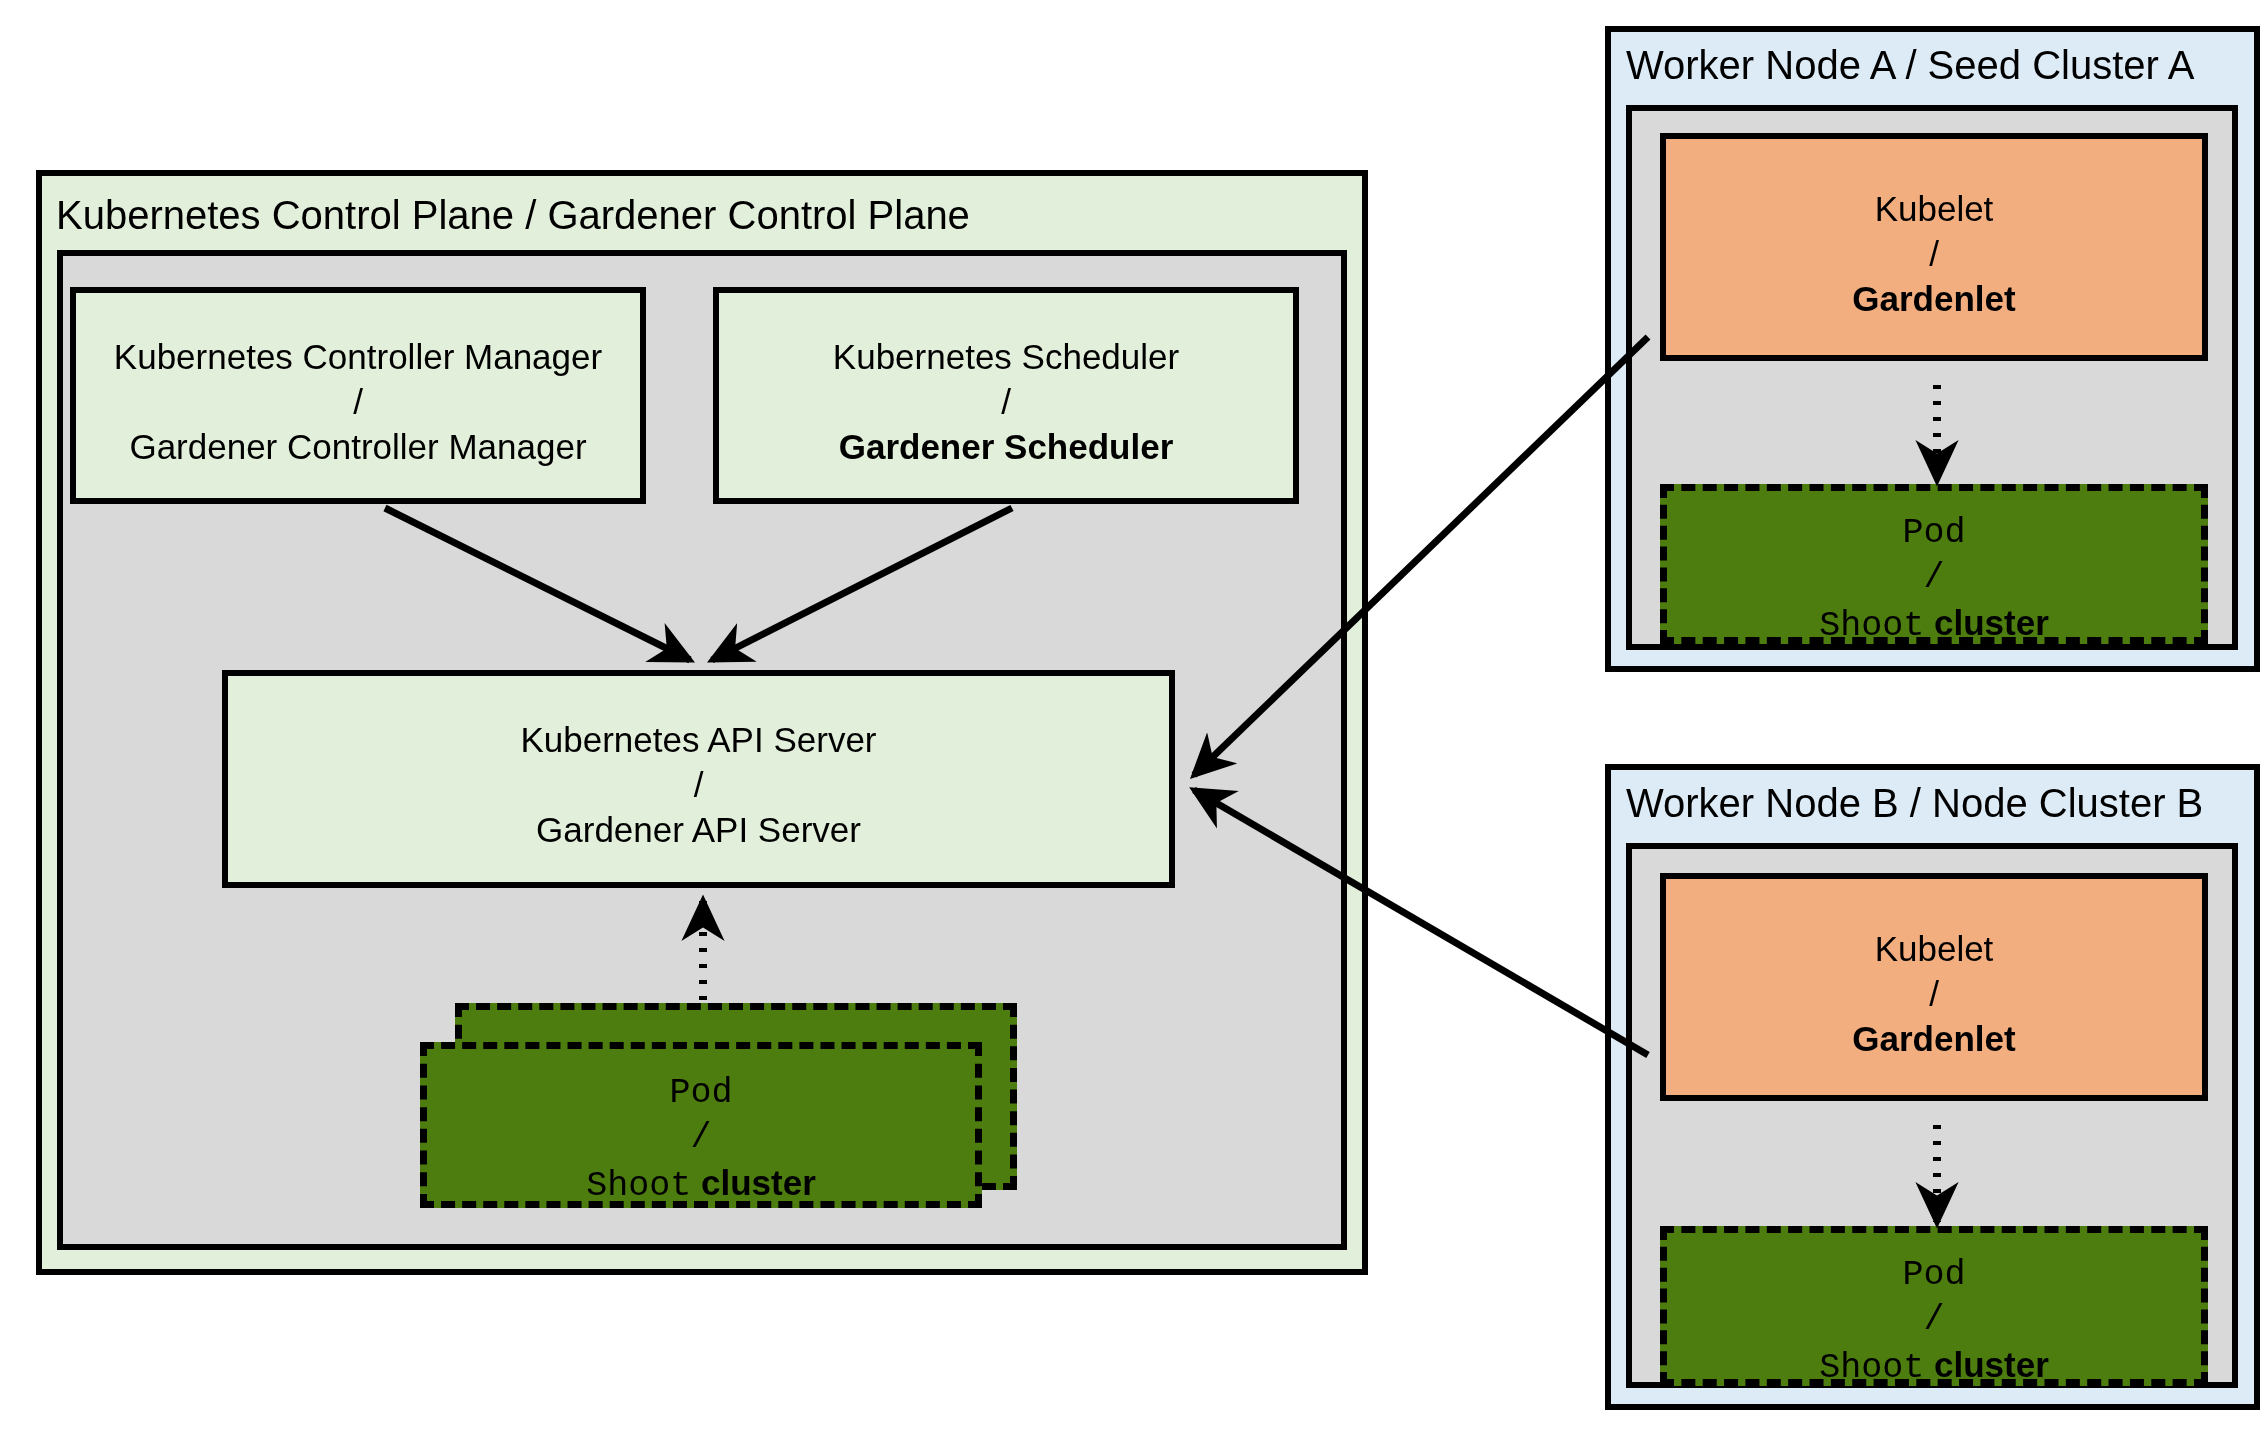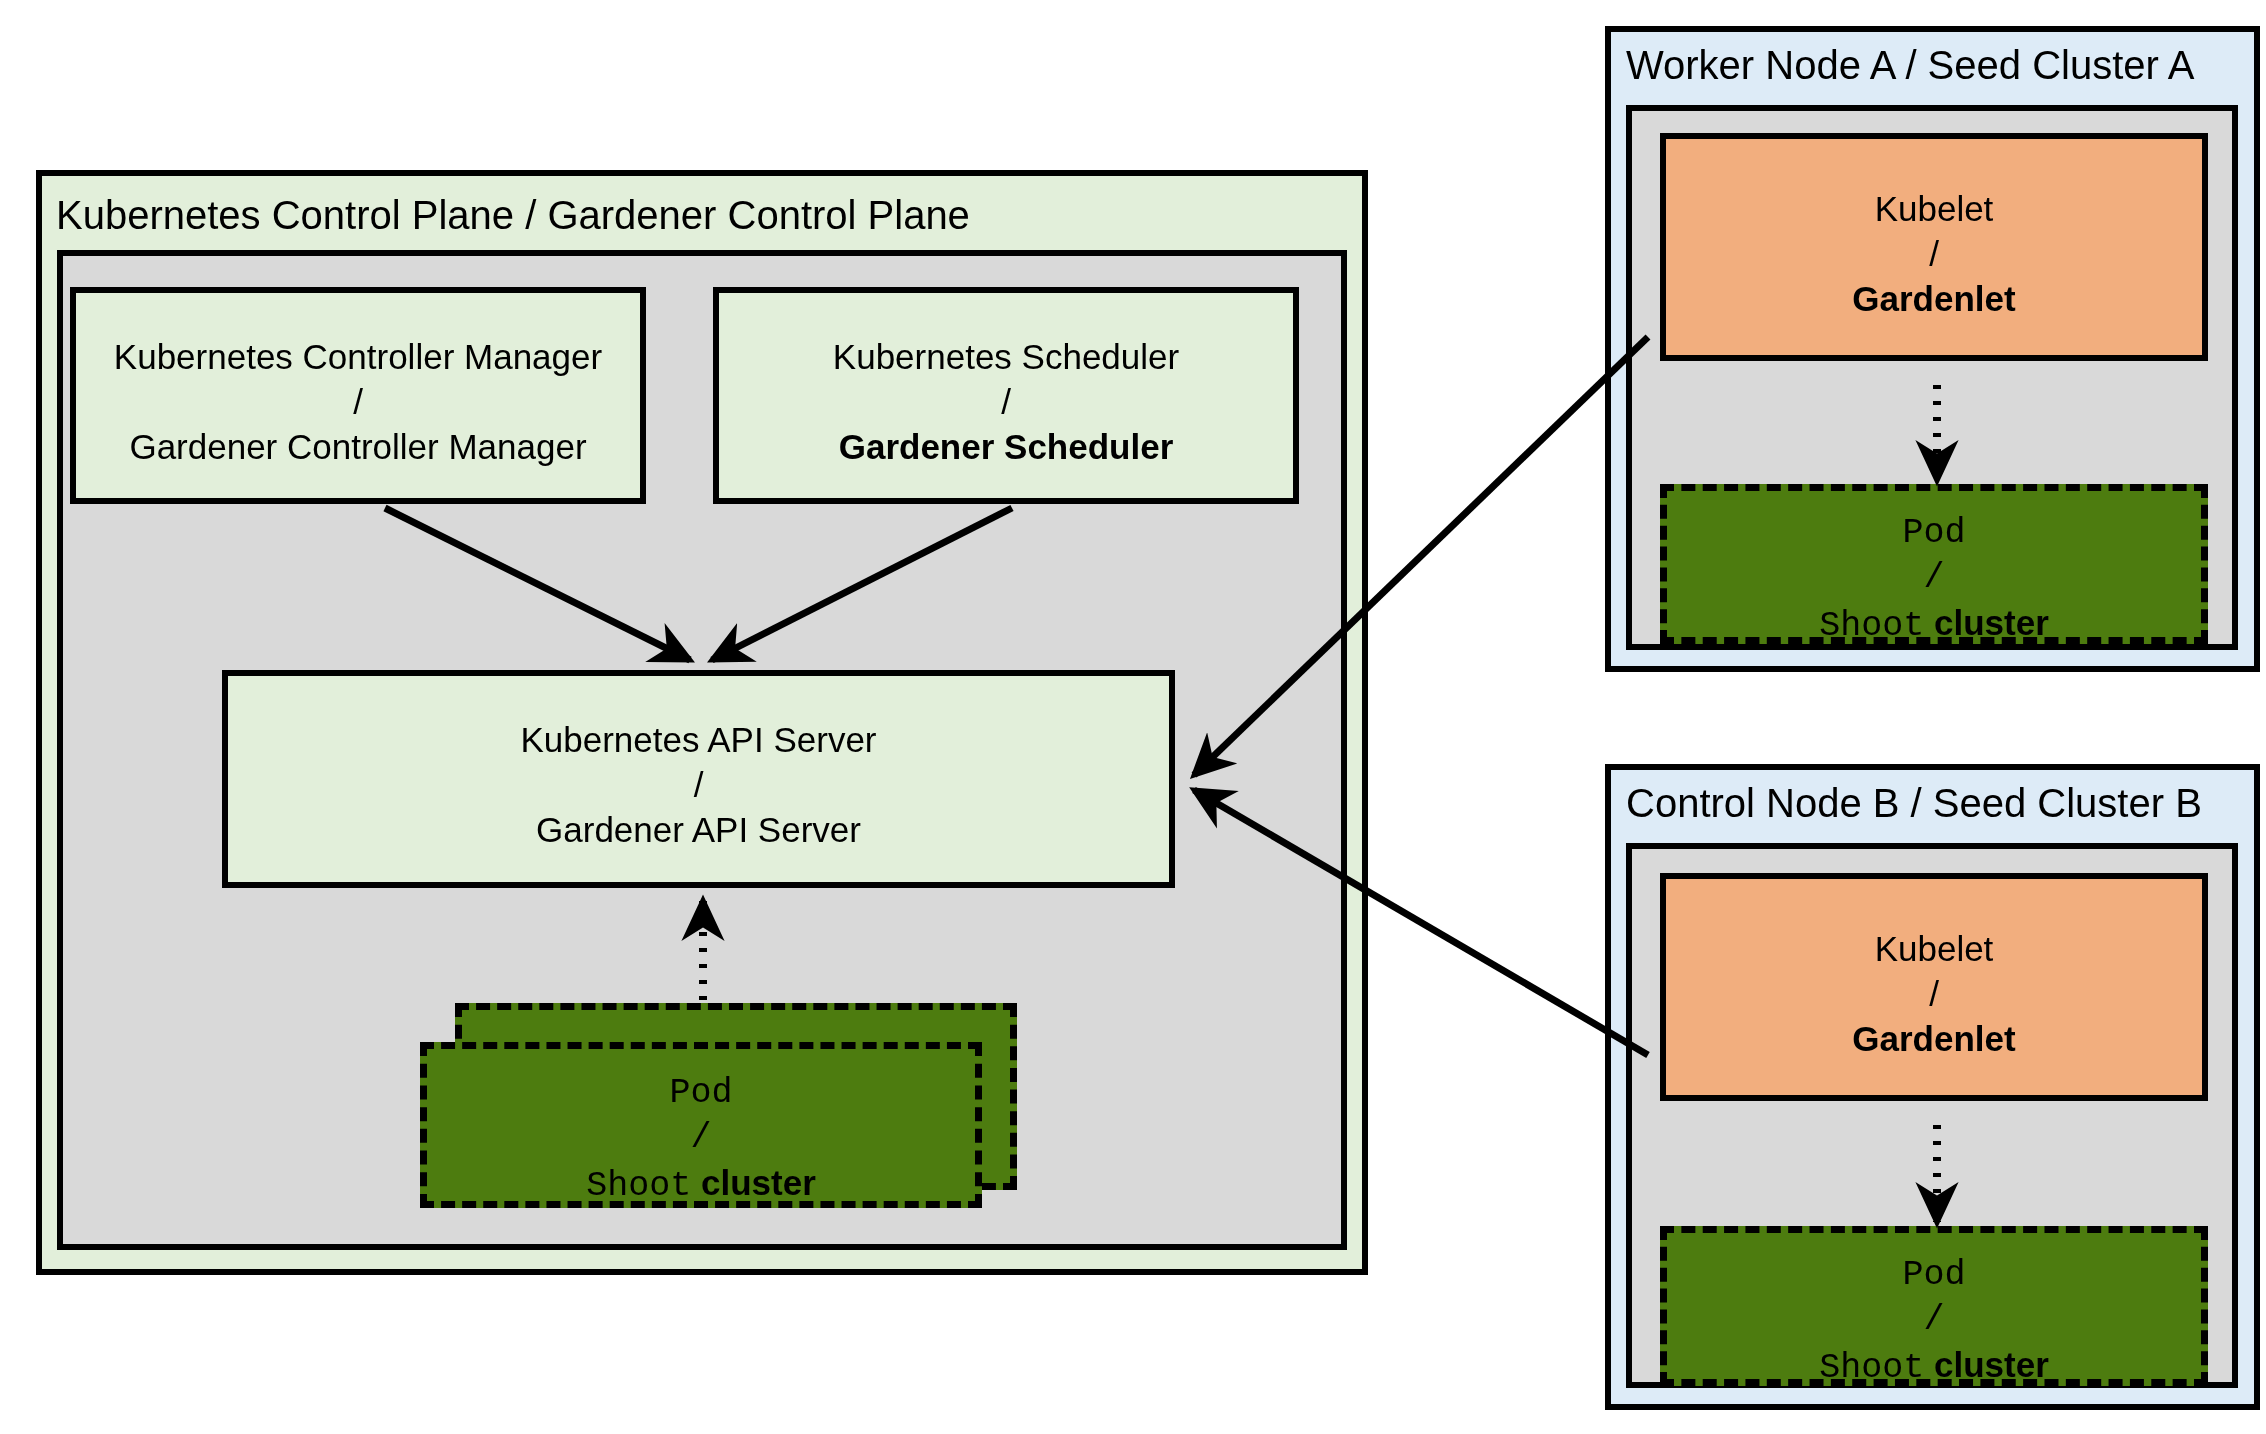--- a/index.html
+++ b/index.html
@@ -123,21 +123,21 @@
   <div class="abs dashed-box" style="left:1660px; top:484px; width:548px; height:160px;">
     <div class="box-text" style="top:20px;">
       <div class="mono">Pod</div>
       <div class="slash mono">/</div>
       <div><span class="mono">Shoot</span><span> </span><span class="b">cluster</span></div>
     </div>
   </div>
 
   <div class="abs solid-box blue" style="left:1605px; top:764px; width:655px; height:646px;">
   </div>
-  <div class="group-title" style="left:1626px; top:782px;">Control Node B / Seed Cluster B</div>
+  <div class="group-title" style="left:1626px; top:782px;">Worker Node B / Node Cluster B</div>
 
   <div class="abs solid-box grey" style="left:1626px; top:843px; width:612px; height:545px;">
   </div>
 
   <div class="abs solid-box orange" style="left:1660px; top:873px; width:548px; height:228px;">
     <div class="box-text" style="top:48px;">
       <div>Kubelet</div>
       <div class="slash">/</div>
       <div class="b">Gardenlet</div>
     </div>

